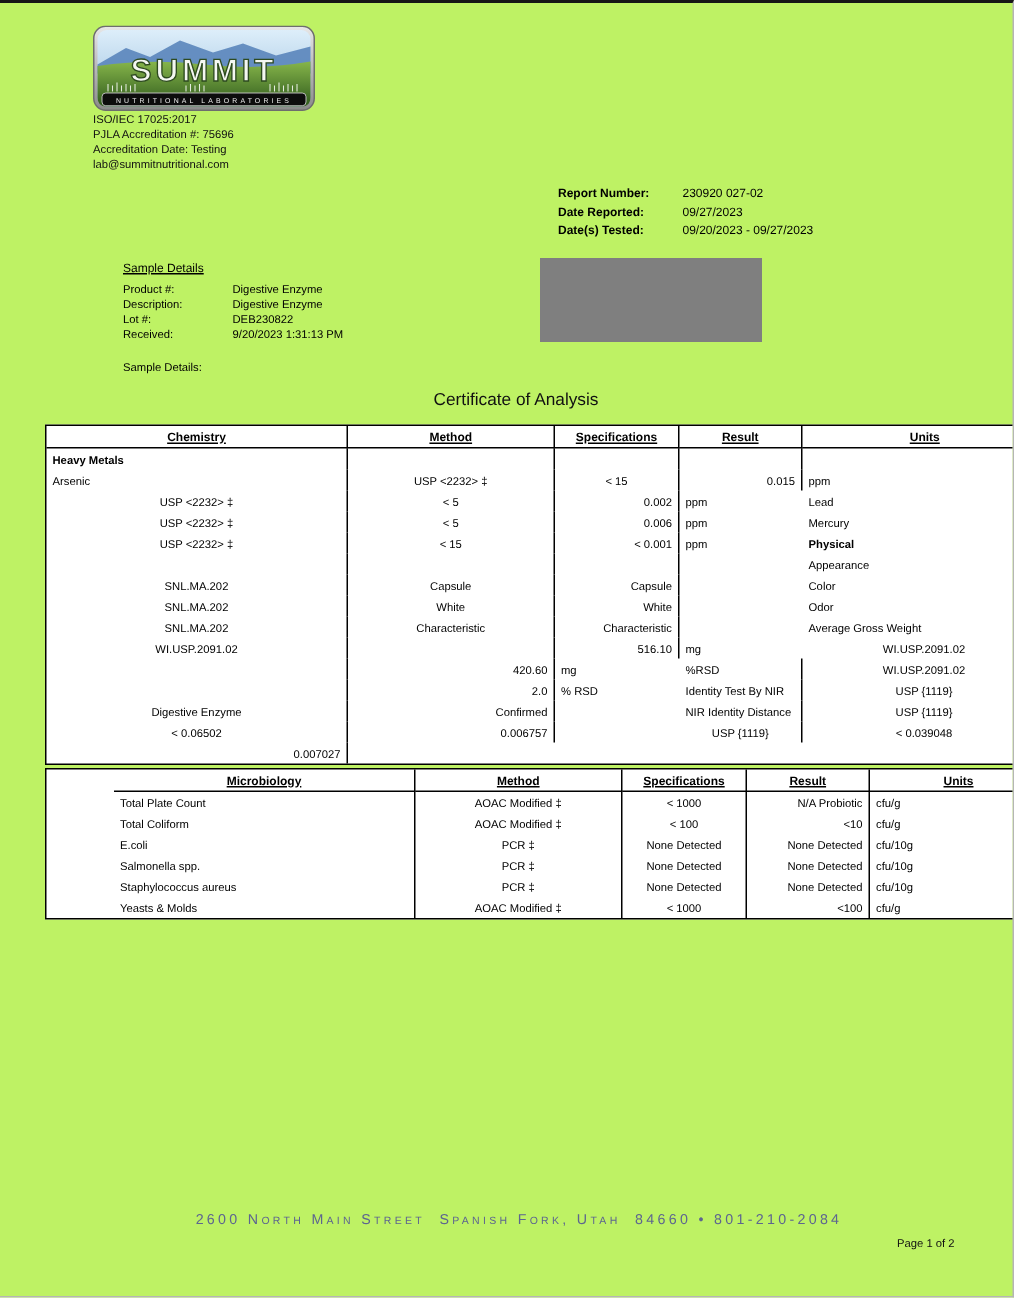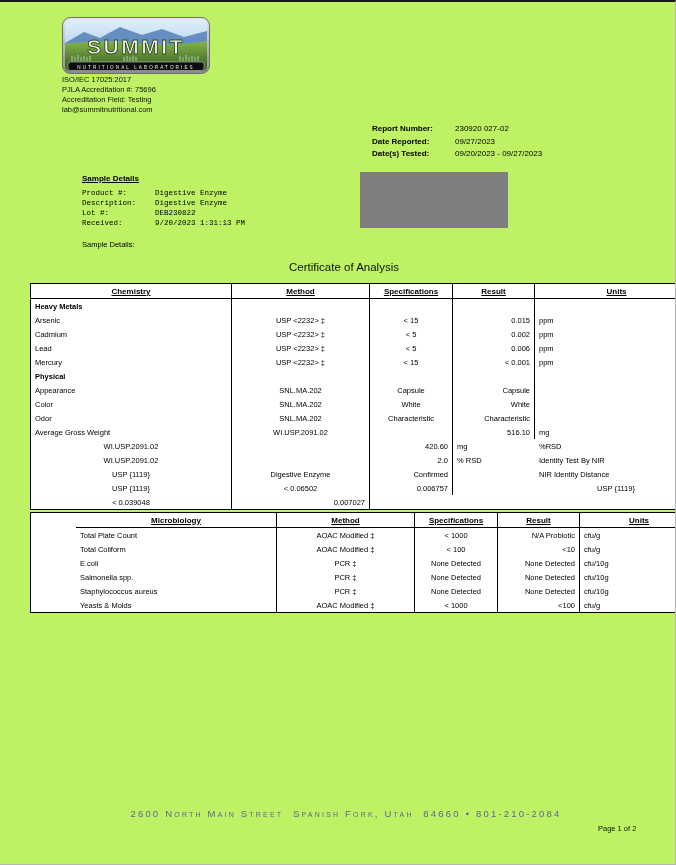--- a/index.html
+++ b/index.html
@@ -28,22 +28,22 @@
   .report-info { position: absolute; left: 372px; top: 121px; font-size: 8px; line-height: 12.5px; }
   .report-info .row { display: flex; }
   .report-info .lbl { font-weight: bold; width: 83px; }
   .report-info .val { }
 
   
   .redaction { position: absolute; left: 360px; top: 170px; width: 148px; height: 56px; background: #7f7f7f; }
 
   
   .sample { position: absolute; left: 82px; top: 172px; font-size: 7.5px; }
-  .sample .heading { font-weight: bold; text-decoration: underline; font-size: 8px; margin-bottom: 5px; }
-  .sample .row { display: flex; line-height: 10px; font-family: Liberation Mono, monospace; }
+  .sample .heading { font-weight: normal; text-decoration: underline; font-size: 8px; margin-bottom: 5px; }
+  .sample .row { display: flex; line-height: 10px; }
   .sample .lbl { width: 73px; }
   .sample-notes { position: absolute; left: 82px; top: 238px; font-size: 7.5px; }
 
   
   .coa-title { position: absolute; left: 0; top: 259px; width: 676px; text-align: center; font-size: 11.5px; color: #111; padding-left: 12px; }
 
   
   .coa-table {
     position: absolute; left: 30px; width: 669px;
     border: 1.5px solid #000;
@@ -118,21 +118,21 @@
         <path d="M118 44 v-5 M121 44 v-4 M124 44 v-6 M127 44 v-4 M130 44 v-5 M133 44 v-4 M136 44 v-5"></path>
       </g>
       <rect x="6" y="45" width="136" height="8.5" rx="2.5" fill="#0d0d0d" stroke="#cccccc" stroke-width="0.6"></rect>
       <text x="74" y="51.5" text-anchor="middle" font-family="Liberation Sans, sans-serif" font-size="4.6" letter-spacing="2.1" fill="#f0f0f0">NUTRITIONAL LABORATORIES</text>
     </svg>
   </div>
 
   <div class="accreditation">
     <div>ISO/IEC 17025:2017</div>
     <div>PJLA Accreditation #: 75696</div>
-    <div>Accreditation Field: Testing</div>
+    <div>Accreditation Date: Testing</div>
     <div>lab@summitnutritional.com</div>
   </div>
 
   <div class="report-info">
     <div class="row">
       <span class="lbl">Report Number:</span>
       <span class="val">230920 027-02</span>
     </div>
     <div class="row">
       <span class="lbl">Date Reported:</span>
@@ -188,21 +188,20 @@
       <div class="cell a-left section">Heavy Metals</div>
       <div class="cell a-center section"></div>
       <div class="cell a-center section"></div>
       <div class="cell a-right section"></div>
       <div class="cell a-left lastcol section"></div>
       <div class="cell a-left">Arsenic</div>
       <div class="cell a-center">USP &lt;2232&gt; ‡</div>
       <div class="cell a-center">&lt; 15</div>
       <div class="cell a-right">0.015</div>
       <div class="cell a-left lastcol">ppm</div>
-      <div class="cell a-left">Cadmium</div>
       <div class="cell a-center">USP &lt;2232&gt; ‡</div>
       <div class="cell a-center">&lt; 5</div>
       <div class="cell a-right">0.002</div>
       <div class="cell a-left lastcol">ppm</div>
       <div class="cell a-left">Lead</div>
       <div class="cell a-center">USP &lt;2232&gt; ‡</div>
       <div class="cell a-center">&lt; 5</div>
       <div class="cell a-right">0.006</div>
       <div class="cell a-left lastcol">ppm</div>
       <div class="cell a-left">Mercury</div>

